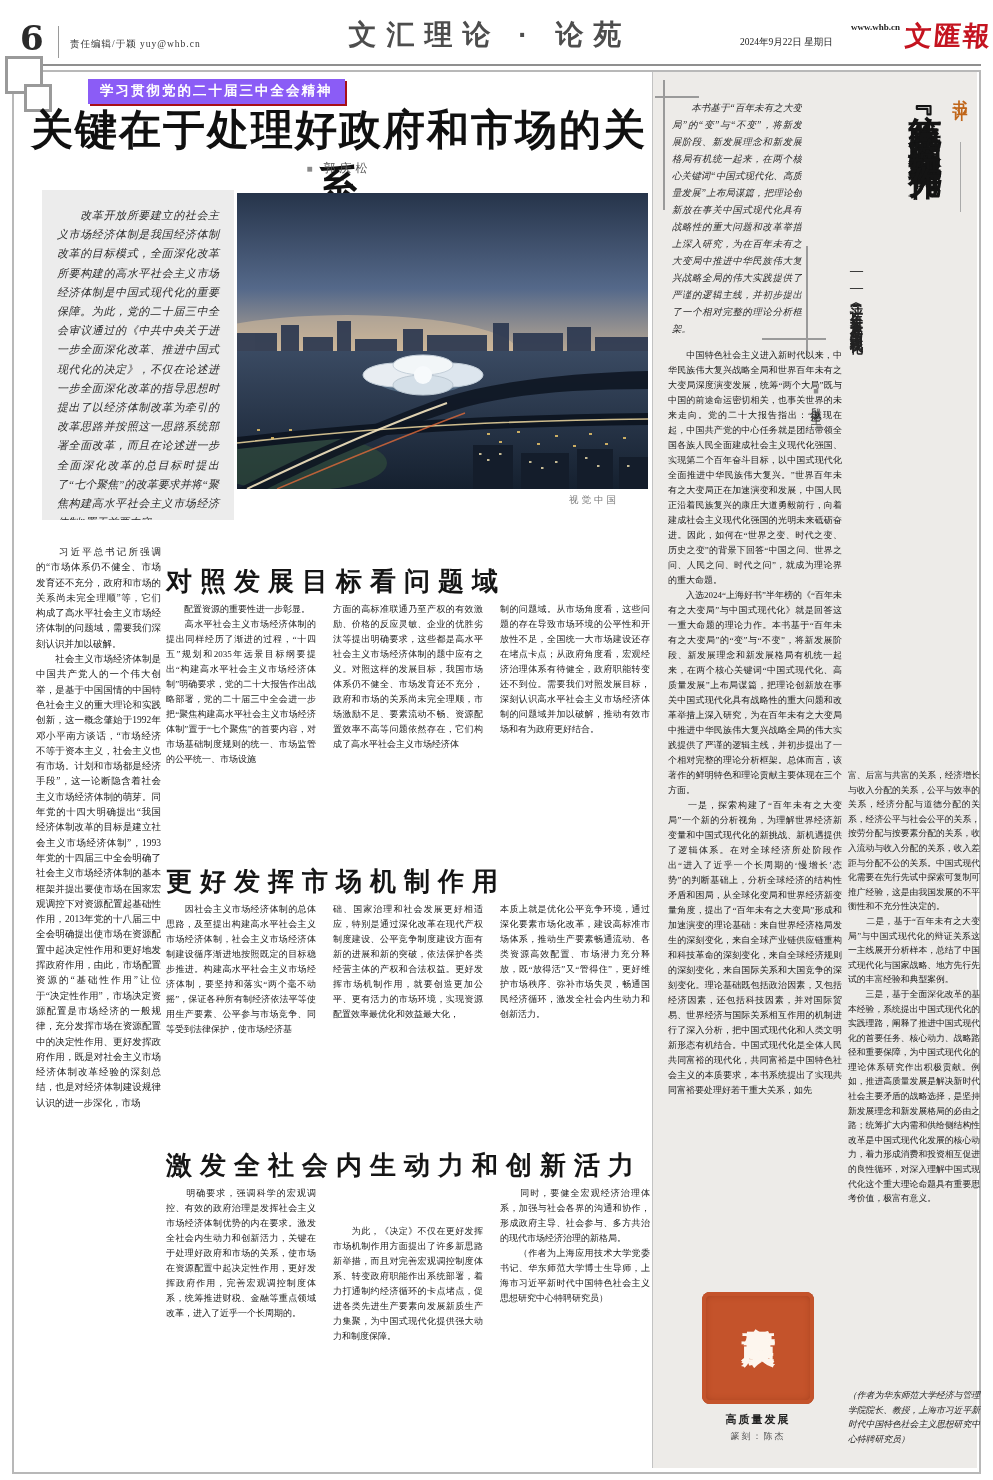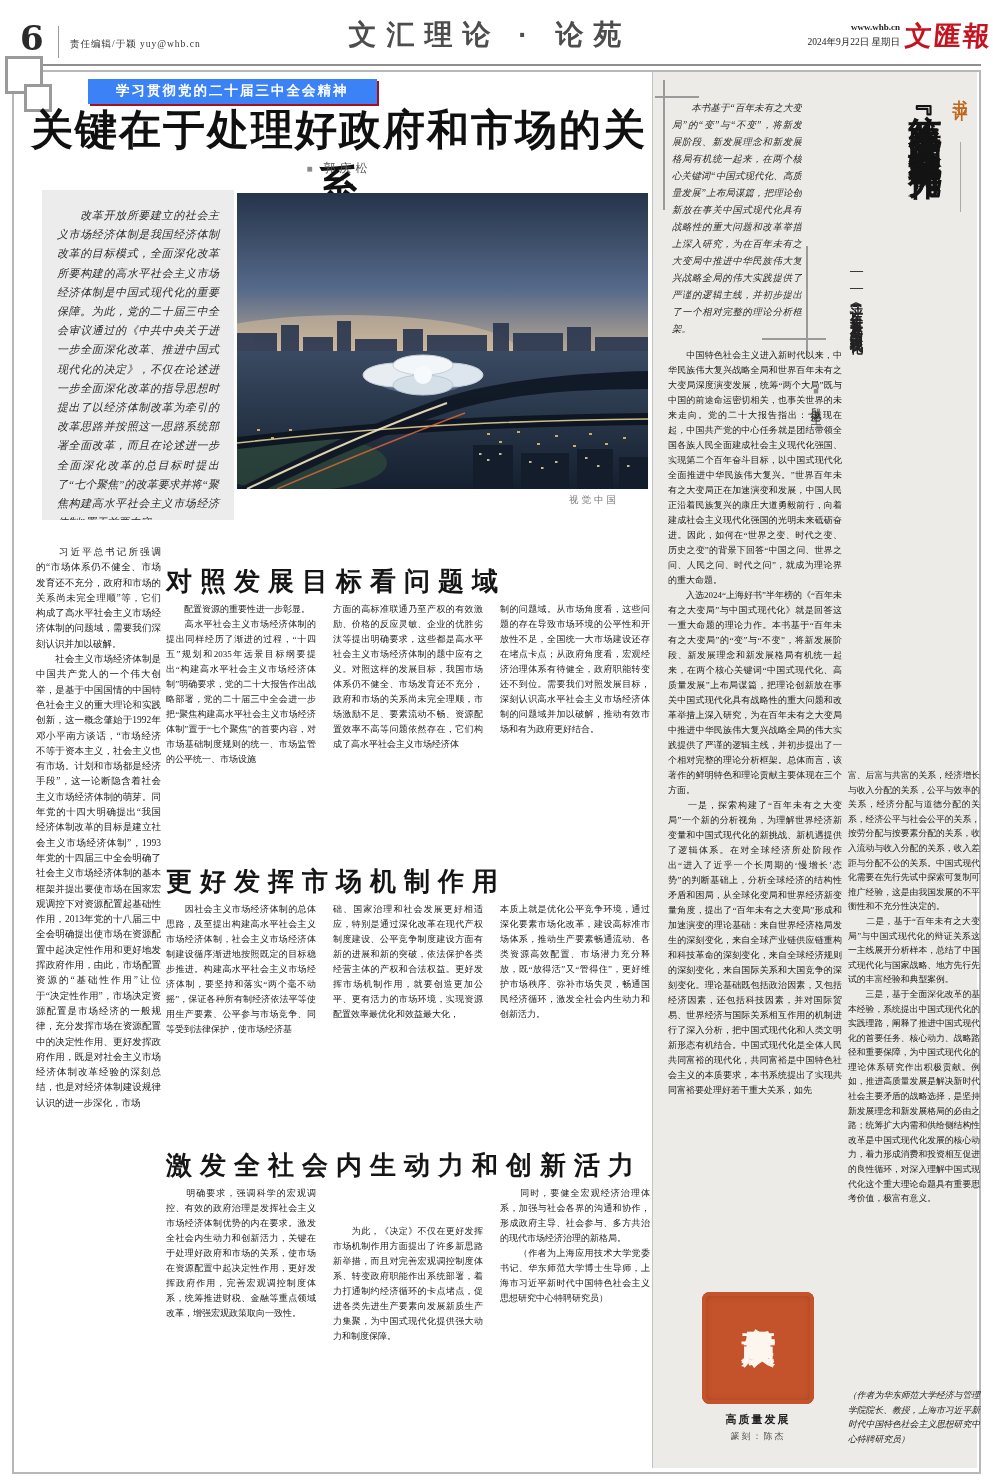--- a/index.html
+++ b/index.html
@@ -7,35 +7,35 @@
         font-family:"Liberation Serif",serif;color:#1c1c1c;}
   .abs{position:absolute;}
 
   
   .page-num{left:20px;top:18px;font-size:34px;font-weight:bold;color:#2a2a2a;font-family:"DejaVu Serif",serif;}
   .pn-rule{left:58px;top:26px;width:1px;height:32px;background:#9a9a9a;}
   .editor{left:70px;top:38px;font-size:9.5px;color:#333;letter-spacing:1px;}
   .sec-title{left:290px;top:16px;width:400px;text-align:center;font-size:28px;color:#4d4d4d;
              font-family:"Liberation Sans",sans-serif;letter-spacing:10px;font-weight:bold;}
   .web{left:770px;top:22px;width:130px;text-align:right;font-size:9px;font-weight:bold;color:#222;}
-  .dateline{left:740px;top:36px;width:160px;text-align:right;font-size:9.5px;color:#222;}
+  .dateline{left:740px;top:36px;width:160px;text-align:left;font-size:9.5px;color:#222;}
   .masthead{left:905px;top:18px;font-size:27px;font-weight:bold;color:#c41420;
             font-family:"Liberation Serif",serif;transform:skewX(-5deg);letter-spacing:2px;}
   .head-rule{left:12px;top:64px;width:969px;height:2px;background:#8f8f8f;}
 
   
   .frame{left:12px;top:70px;width:965px;height:1400px;border:2px solid #b8b8b8;}
   .sq1{left:5px;top:56px;width:32px;height:32px;border:3px solid #9a9a9a;background:#fff;}
   .sq2{left:24px;top:84px;width:22px;height:22px;border:3px solid #9a9a9a;background:#fff;}
   .vdiv{left:652px;top:72px;width:1px;height:1396px;background:#c2c2c2;}
   .review-bg{left:653px;top:72px;width:324px;height:1396px;background:#edebe8;}
 
   
-  .banner{left:88px;top:79px;background:#3b82f6;color:#fff;font-family:"Liberation Sans",sans-serif;
-          font-size:13.5px;font-weight:bold;letter-spacing:2px;padding:3px 28px 4px;box-shadow:2px 2px 0 #a80f18;}
+  .banner{left:88px;top:79px;background:#8b5cf6;color:#fff;font-family:"Liberation Sans",sans-serif;
+          font-size:13.5px;font-weight:bold;letter-spacing:2px;padding:3px 12px 4px;box-shadow:2px 2px 0 #a80f18;}
   .headline{left:28px;top:102px;width:622px;text-align:center;font-size:42px;font-weight:bold;color:#101010;
             font-family:"Liberation Sans",sans-serif;letter-spacing:2px;}
   .byline{left:28px;top:160px;width:622px;text-align:center;font-size:12px;color:#555;letter-spacing:4px;}
   .byline .mk{color:#8a8a8a;font-size:10px;}
 
   .introbox{left:42px;top:190px;width:192px;height:330px;background:#ececec;box-sizing:border-box;
             padding:16px 15px;font-size:11px;line-height:19.2px;color:#2b2b2b;font-style:italic;
             text-align:justify;overflow:hidden;}
 
   .photo{left:237px;top:193px;width:411px;height:296px;overflow:hidden;background:#2e3c52;}
@@ -199,21 +199,21 @@
 　　高水平社会主义市场经济体制的提出同样经历了渐进的过程，“十四五”规划和2035年远景目标纲要提出“构建高水平社会主义市场经济体制”明确要求，党的二十大报告作出战略部署，党的二十届三中全会进一步把“聚焦构建高水平社会主义市场经济体制”置于“七个聚焦”的首要内容，对市场基础制度规则的统一、市场监管的公平统一、市场设施</div>
   <div class="abs coltext scol" style="left:500px;top:602px;height:258px;">制的问题域。从市场角度看，这些问题的存在导致市场环境的公平性和开放性不足，全国统一大市场建设还存在堵点卡点；从政府角度看，宏观经济治理体系有待健全，政府职能转变还不到位。需要我们对照发展目标，深刻认识高水平社会主义市场经济体制的问题域并加以破解，推动有效市场和有为政府更好结合。</div>
   <div class="abs coltext scol" style="left:333px;top:602px;height:258px;">方面的高标准联通乃至产权的有效激励、价格的反应灵敏、企业的优胜劣汰等提出明确要求，这些都是高水平社会主义市场经济体制的题中应有之义。对照这样的发展目标，我国市场体系仍不健全、市场发育还不充分，政府和市场的关系尚未完全理顺，市场激励不足、要素流动不畅、资源配置效率不高等问题依然存在，它们构成了高水平社会主义市场经济体</div>
 
   <div class="abs sechead" style="top:864px;">更好发挥市场机制作用</div>
   <div class="abs coltext scol" style="left:166px;top:902px;height:244px;">　　因社会主义市场经济体制的总体思路，及至提出构建高水平社会主义市场经济体制，社会主义市场经济体制建设循序渐进地按照既定的目标稳步推进。构建高水平社会主义市场经济体制，要坚持和落实“两个毫不动摇”，保证各种所有制经济依法平等使用生产要素、公平参与市场竞争、同等受到法律保护，使市场经济基</div>
   <div class="abs coltext scol" style="left:333px;top:902px;height:244px;">础、国家治理和社会发展更好相适应，特别是通过深化改革在现代产权制度建设、公平竞争制度建设方面有新的进展和新的突破，依法保护各类经营主体的产权和合法权益。更好发挥市场机制作用，就要创造更加公平、更有活力的市场环境，实现资源配置效率最优化和效益最大化，</div>
   <div class="abs coltext scol" style="left:500px;top:902px;height:244px;">本质上就是优化公平竞争环境，通过深化要素市场化改革，建设高标准市场体系，推动生产要素畅通流动、各类资源高效配置、市场潜力充分释放，既“放得活”又“管得住”，更好维护市场秩序、弥补市场失灵，畅通国民经济循环，激发全社会内生动力和创新活力。</div>
 
   <div class="abs sechead" style="top:1148px;">激发全社会内生动力和创新活力</div>
-  <div class="abs coltext scol" style="left:166px;top:1186px;height:276px;">　　明确要求，强调科学的宏观调控、有效的政府治理是发挥社会主义市场经济体制优势的内在要求。激发全社会内生动力和创新活力，关键在于处理好政府和市场的关系，使市场在资源配置中起决定性作用，更好发挥政府作用，完善宏观调控制度体系，统筹推进财税、金融等重点领域改革，增强宏观政策取向一致性。</div>
+  <div class="abs coltext scol" style="left:166px;top:1186px;height:276px;">　　明确要求，强调科学的宏观调控、有效的政府治理是发挥社会主义市场经济体制优势的内在要求。激发全社会内生动力和创新活力，关键在于处理好政府和市场的关系，使市场在资源配置中起决定性作用，更好发挥政府作用，完善宏观调控制度体系，统筹推进财税、金融等重点领域改革，进入了近乎一个长周期的。</div>
   <div class="abs coltext scol" style="left:333px;top:1224px;height:276px;">　　为此，《决定》不仅在更好发挥市场机制作用方面提出了许多新思路新举措，而且对完善宏观调控制度体系、转变政府职能作出系统部署，着力打通制约经济循环的卡点堵点，促进各类先进生产要素向发展新质生产力集聚，为中国式现代化提供强大动力和制度保障。</div>
   <div class="abs coltext scol" style="left:500px;top:1186px;height:276px;font-style:normal;">　　同时，要健全宏观经济治理体系，加强与社会各界的沟通和协作，形成政府主导、社会参与、多方共治的现代市场经济治理的新格局。
 　　（作者为上海应用技术大学党委书记、华东师范大学博士生导师，上海市习近平新时代中国特色社会主义思想研究中心特聘研究员）</div>
 
   <div class="abs br-label">书评</div>
   <div class="abs br-label-rule"></div>
   <div class="abs br-title">统筹『两个大局』的体系化学理化研究力作</div>
   <div class="abs br-subtitle">——评《『百年未有之大变局』与中国式现代化》</div>
   <div class="abs br-author">
     <span class="mk">■</span><span>殷德生</span>

